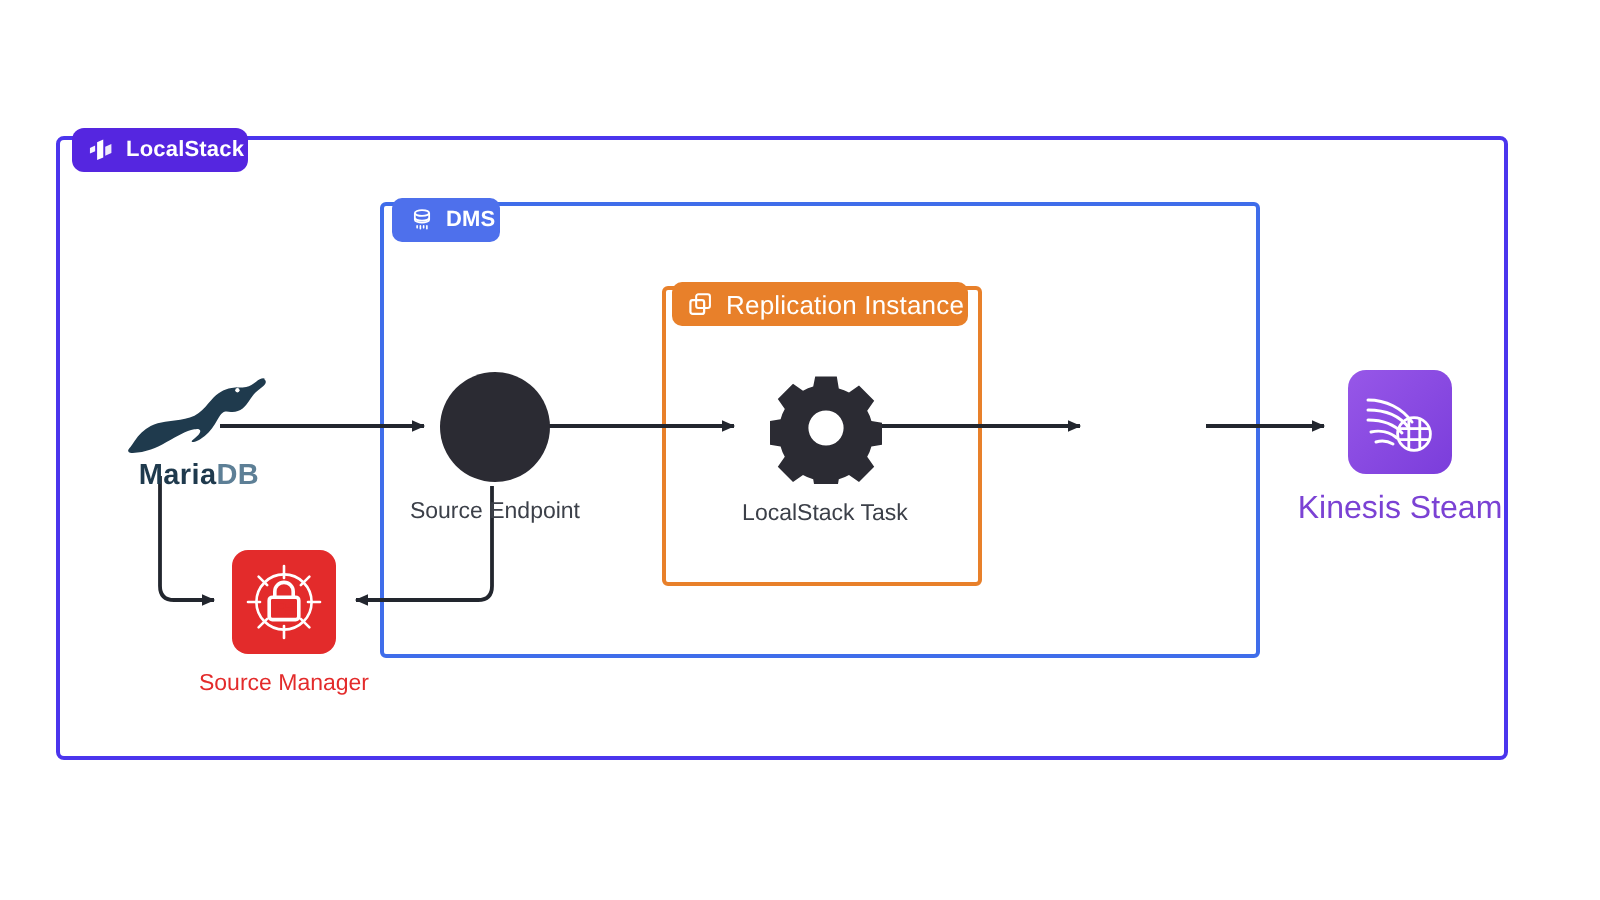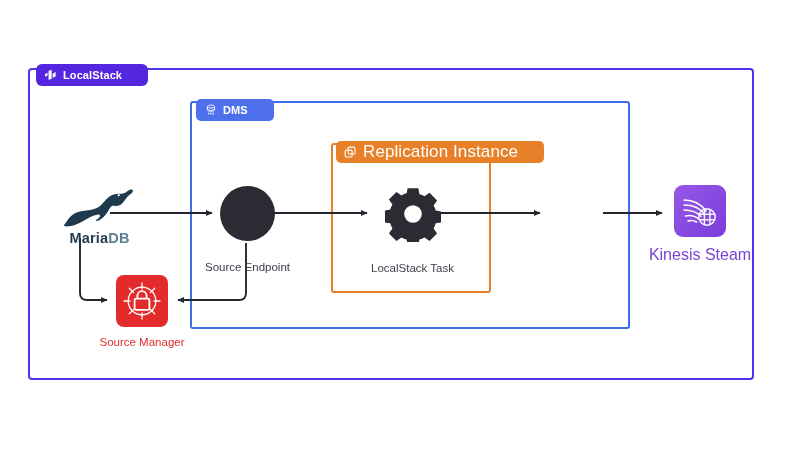--- a/index.html
+++ b/index.html
@@ -15,33 +15,33 @@
   .group-box { position: absolute; background: transparent; }
   .group-box.localstack { left: 28px; top: 68px; width: 726px; height: 312px;
     border: 2px solid #4b35ed; border-radius: 4px; }
   .group-box.dms { left: 190px; top: 101px; width: 440px; height: 228px;
     border: 2px solid #3f6dea; border-radius: 3px; }
   .group-box.repl { left: 331px; top: 143px; width: 160px; height: 150px;
     border: 2px solid #e8802a; border-radius: 3px; }
 
   
   .badge { position: absolute; display: flex; align-items: center; gap: 6px;
-    height: 22px; padding: 0 26px 0 8px; border-radius: 5px;
+    height: 22px; padding: 0 2px 0 8px; border-radius: 5px;
     color: #ffffff; font-size: 11px; font-weight: 700; letter-spacing: .1px;
     white-space: nowrap; }
   .badge .badge-ico { display: flex; align-items: center; justify-content: center;
     width: 13px; height: 13px; flex: 0 0 13px; }
   .badge-localstack { left: 36px; top: 64px; background: #5526e0; border-radius: 6px; }
   .badge-dms { left: 196px; top: 99px; background: #4e70ec; }
-  .badge-repl { left: 336px; top: 141px; background: #e8802a; font-weight: 400; font-size: 17px; }
+  .badge-repl { left: 336px; top: 141px; background: #e8802a; font-weight: 400; font-size: 13px; }
 
   
   .node { position: absolute; display: flex; flex-direction: column; align-items: center; }
   .node-art { display: flex; align-items: center; justify-content: center; }
-  .node-label { margin-top: 20px; font-size: 11.5px; color: #3b3f४6; color: #3c4049;
+  .node-label { margin-top: 9px; font-size: 11.5px; color: #3b3f४6; color: #3c4049;
     white-space: nowrap; text-align: center; }
 
   .circle-node { width: 55px; height: 55px; border-radius: 50%; background: #2b2b33; }
 
   .node-mariadb { left: 47px; top: 186px; width: 92px; }
   .node-mariadb .node-label { margin-top: 2px; margin-left: 13px; }
   .maria-word { font-size: 14.5px; font-weight: 700; letter-spacing: .2px; }
   .maria-a { color: #1f3a4d; }
   .maria-b { color: #5d7f96; }
 

